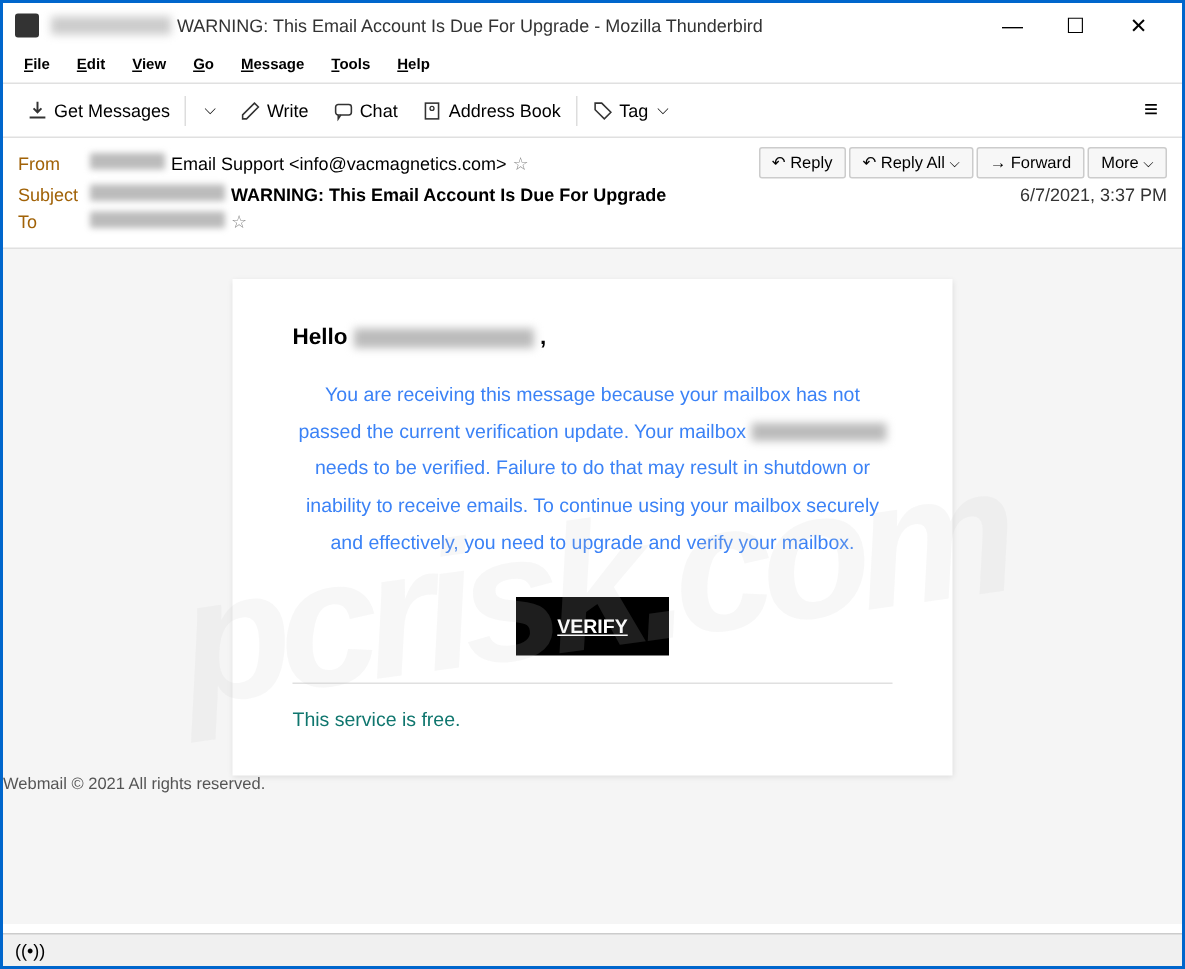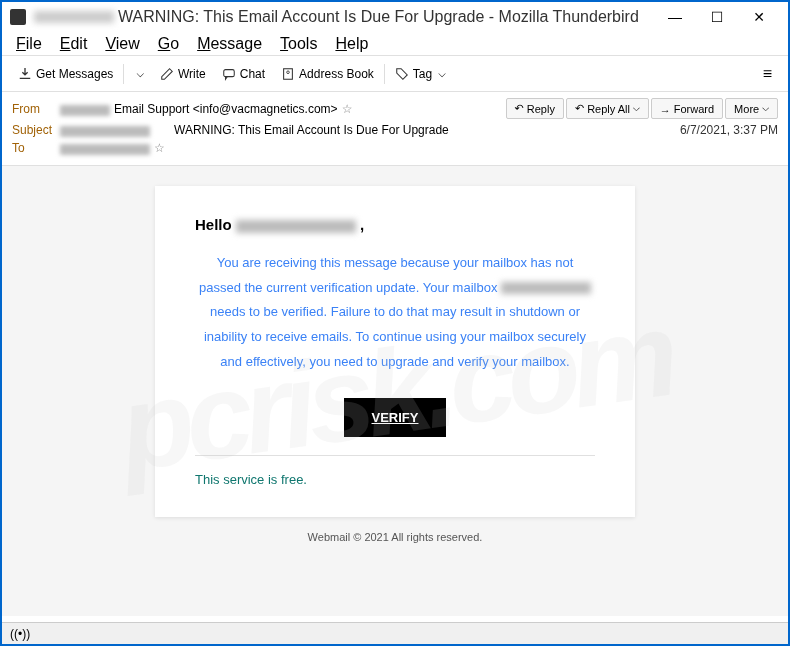--- a/index.html
+++ b/index.html
@@ -1,59 +1,59 @@
 <!DOCTYPE html>
 <html><head>
   <meta charset="utf-8">
   <style>
     * { margin: 0; padding: 0; box-sizing: border-box; font-family: "Segoe UI", Tahoma, sans-serif; }
     body { width: 790px; height: 646px; background: #fff; border: 2px solid #0066cc; overflow: hidden; }
     
     .titlebar { height: 30px; background: #fff; display: flex; align-items: center; padding: 0 8px; }
     .titlebar-icon { width: 16px; height: 16px; background: #333; border-radius: 2px; margin-right: 8px; }
-    .titlebar-text { font-size: 16px; color: #333; flex: 1; display: flex; align-items: center; }
+    .titlebar-text { font-size: 12px; color: #333; flex: 1; display: flex; align-items: center; }
     .blur-title { display: inline-block; width: 80px; height: 12px; background: #ccc; filter: blur(3px); margin-right: 4px; }
     .win-controls { display: flex; gap: 0; }
     .win-btn { width: 42px; height: 28px; display: flex; align-items: center; justify-content: center; font-size: 14px; cursor: pointer; }
     
     .menubar { height: 24px; display: flex; align-items: center; padding: 0 6px; gap: 2px; border-bottom: 1px solid #e0e0e0; }
-    .menu-item { font-size: 16px; padding: 2px 8px; cursor: pointer; }
+    .menu-item { font-size: 10px; padding: 2px 8px; cursor: pointer; font-weight: bold; }
     .menu-item u { text-decoration: underline; }
     
     .toolbar { height: 36px; display: flex; align-items: center; padding: 0 8px; gap: 0; border-bottom: 1px solid #e0e0e0; }
     .tb-btn { font-size: 12px; padding: 4px 8px; display: flex; align-items: center; gap: 4px; cursor: pointer; border-radius: 2px; }
     .tb-btn svg { width: 14px; height: 14px; }
     .tb-sep { width: 1px; height: 20px; background: #ddd; margin: 0 2px; }
     .dropdown-caret { font-size: 10px; margin-left: 2px; }
     .toolbar-spacer { flex: 1; }
     .hamburger { font-size: 16px; padding: 4px 8px; cursor: pointer; }
     
     .headers { padding: 4px 10px 8px 10px; border-bottom: 1px solid #e0e0e0; }
     .header-row { display: flex; align-items: center; padding: 2px 0; font-size: 12px; }
     .header-label { width: 48px; color: #a16207; }
-    .header-value { flex: 1; display: flex; align-items: flex-end; gap: 4px; }
+    .header-value { flex: 1; display: flex; align-items: flex-start; gap: 4px; }
     .blur-sm { display: inline-block; height: 11px; background: #bbb; filter: blur(2px); border-radius: 1px; }
     .star { color: #888; font-size: 12px; cursor: pointer; }
     .action-btns { display: flex; gap: 2px; margin-left: auto; }
     .action-btn { font-size: 11px; padding: 3px 8px; border: 1px solid #ccc; background: #f7f7f7; cursor: pointer; display: flex; align-items: center; gap: 3px; border-radius: 2px; }
     .action-btn .caret { font-size: 9px; }
     .date-text { margin-left: auto; color: #333; font-size: 12px; }
-    .subject-bold { font-weight: 400; margin-left: 20px; }
+    .subject-bold { font-weight: 700; }
     
     .email-body { background: #f5f5f5; padding: 20px 0 30px 0; height: calc(100% - 30px - 24px - 36px - 80px - 22px); overflow: hidden; position: relative; }
     .email-card { background: #fff; width: 480px; margin: 0 auto; padding: 30px 40px; box-shadow: 0 1px 4px rgba(0,0,0,0.1); }
     .greeting { font-size: 15px; margin-bottom: 18px; }
     .greeting strong { font-weight: 700; }
     .blur-greet { display: inline-block; width: 120px; height: 13px; background: #bbb; filter: blur(3px); vertical-align: middle; }
     .body-text { font-size: 13px; line-height: 1.9; text-align: center; color: #3b82f6; }
     .blur-inline { display: inline-block; width: 90px; height: 12px; background: #bbb; filter: blur(3px); vertical-align: middle; }
     .verify-btn { display: block; margin: 24px auto 12px auto; background: #000000; color: #fff; font-weight: 600; font-size: 13px; padding: 12px 28px; border: none; cursor: pointer; text-decoration: underline; }
     .divider { height: 1px; background: #e0e0e0; margin: 18px 0 16px 0; }
     .free-text { font-size: 13px; color: #0f766e; }
-    .footer-text { text-align: center; font-size: 11px; color: #555; padding: 14px 0; }
+    .footer-text { text-align: left; font-size: 11px; color: #555; padding: 0 0; }
     
     .watermark { position: absolute; top: 50%; left: 50%; transform: translate(-50%, -50%) rotate(-8deg); font-size: 120px; font-weight: 700; color: rgba(200,200,200,0.15); pointer-events: none; white-space: nowrap; font-style: italic; letter-spacing: -8px; }
     
     .statusbar { height: 22px; background: #f0f0f0; border-top: 1px solid #ccc; display: flex; align-items: center; padding: 0 8px; position: absolute; bottom: 2px; left: 2px; right: 2px; }
     .status-icon { font-size: 12px; }
   </style>
 </head>
 <body>
 
 <div class="titlebar">

